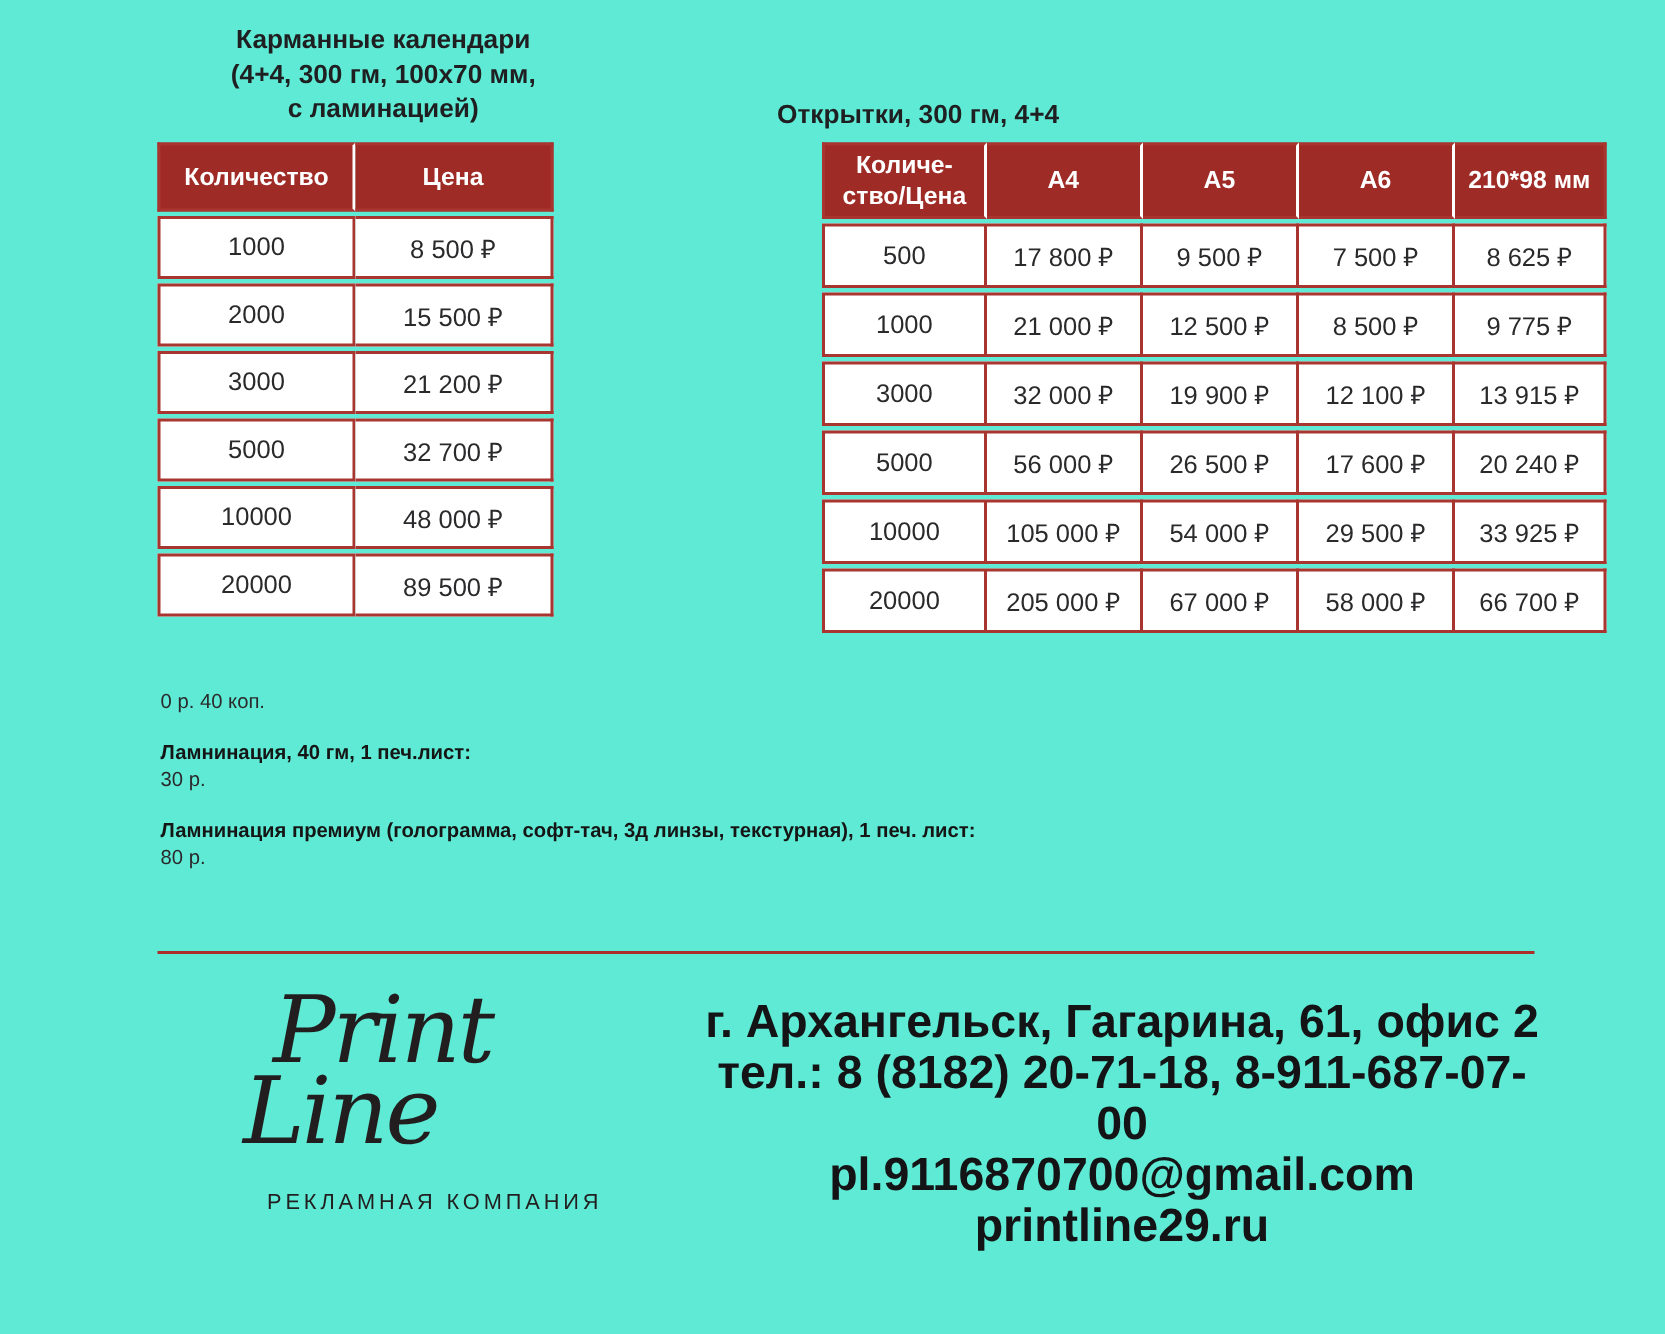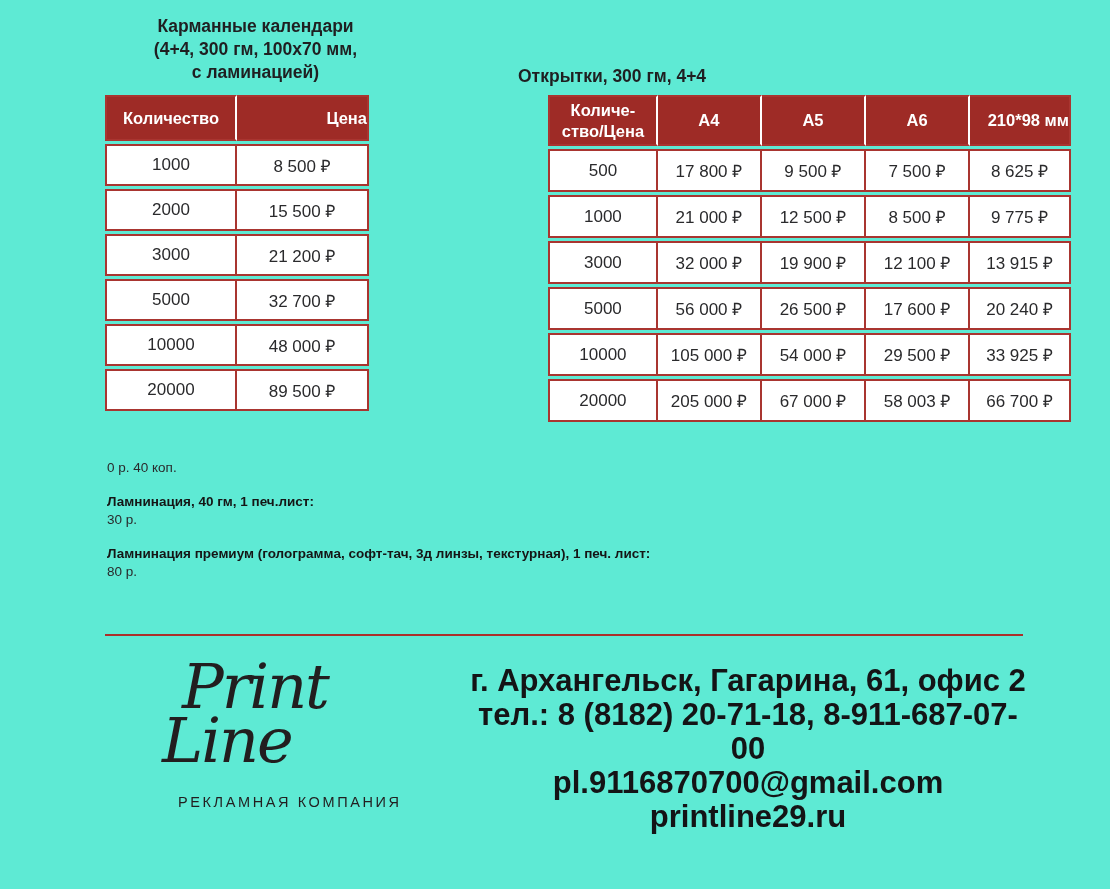--- a/index.html
+++ b/index.html
@@ -38,21 +38,21 @@
   th{
     background:var(--header-bg);color:#ffffff;
     font-weight:bold;font-size:16.5px;
     border-top:2px solid var(--border);
     border-bottom:2px solid var(--border);
     border-right:2px solid #ffffff;
     white-space:pre-line;line-height:21px;
     text-align:center;vertical-align:middle;
   }
   th:first-child{border-left:2px solid var(--border);}
-  th:last-child{border-right:2px solid var(--border);text-align:right;}
+  th:last-child{border-right:2px solid var(--border);}
 
   td{
     background:#ffffff;font-size:17px;color:#2a2a2c;
     border-top:2px solid var(--border);
     border-bottom:2px solid var(--border);
     border-right:2px solid var(--border);
     text-align:center;vertical-align:middle;
   }
   td:first-child{border-left:2px solid var(--border);}
 
@@ -184,21 +184,21 @@
           <td>10000</td>
           <td>105 000 ₽</td>
           <td>54 000 ₽</td>
           <td>29 500 ₽</td>
           <td>33 925 ₽</td>
         </tr>
         <tr>
           <td>20000</td>
           <td>205 000 ₽</td>
           <td>67 000 ₽</td>
-          <td>58 003 ₽</td>
+          <td>58 000 ₽</td>
           <td>66 700 ₽</td>
         </tr>
       </tbody>
   </table>
 
   <div class="notes">
     <div class="note">
       <div class="note-value">0 р. 40 коп.</div>
     </div>
     <div class="note">

